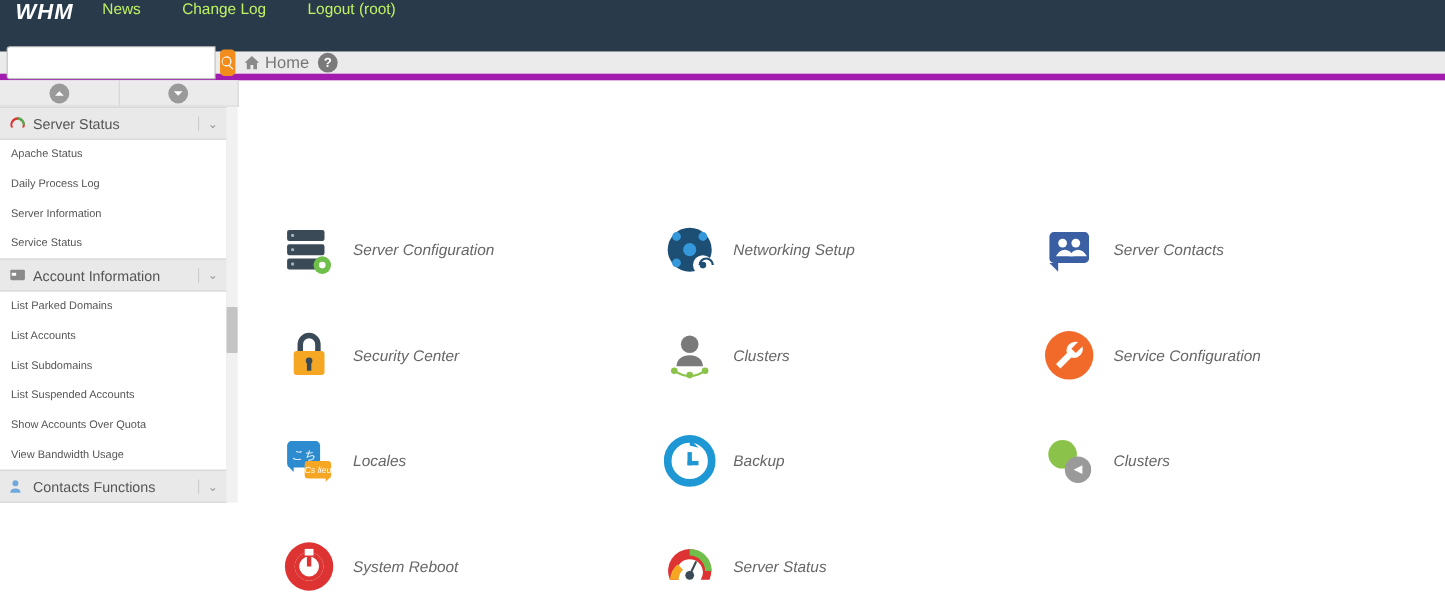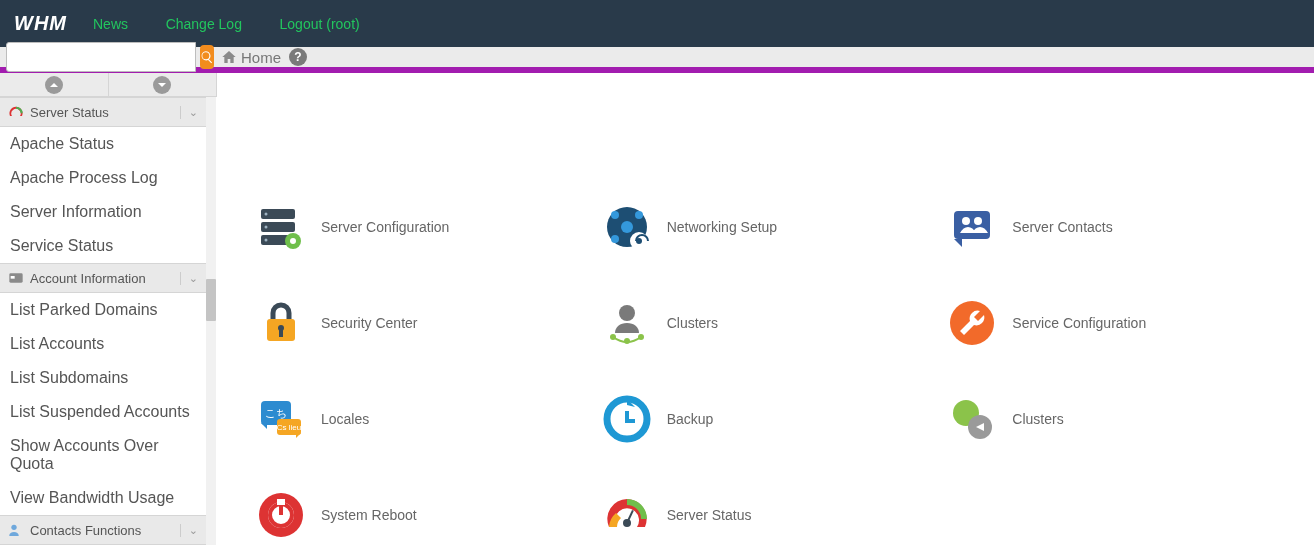--- a/index.html
+++ b/index.html
@@ -1,21 +1,21 @@
 <!DOCTYPE html>
 <html><head>
 <meta charset="utf-8">
 <style>
   * { margin:0; padding:0; box-sizing:border-box; }
   body { font-family: Arial, Helvetica, sans-serif; font-size:13px; background:#fff; color:#555; width:1314px; }
   
   
-  .topbar { background:#293a4a; height:47px; display:flex; align-items:center; padding-left:14px; }
+  .topbar { background:#293a4a; height:47px; display:flex; align-items:flex-start; padding-left:14px; }
   .logo { font-style:italic; font-weight:bold; color:#fff; font-size:20px; letter-spacing:1px; margin-right:26px; font-family:"Arial Black",sans-serif;}
-  .topnav a { color:#22c55e; text-decoration:none; font-size:14px; margin-right:34px; }
+  .topnav a { color:#bef264; text-decoration:none; font-size:14px; margin-right:34px; }
   
   
   .subbar{ display:flex; height:26px; background:#ebebeb; border-bottom:6px solid #a21caf;}
   .searchwrap{ width:207px; padding:5px 6px; display:flex; align-items:center;}
   .searchwrap input{ flex:1; height:30px; border:1px solid #bdbdbd; border-radius:3px 0 0 3px; padding:4px 6px; font-size:13px;}
   .searchbtn{ width:24px; height:24px; margin-left:4px; background:#f28c1d; border-radius:4px; display:flex; align-items:center; justify-content:center; cursor:pointer;}
   .searchbtn svg{fill:#fff;}
   
   .crumbwrap{ flex:1; display:flex; align-items:center; padding-left:14px; color:#777; font-size:15px;}
   .crumbwrap .home-icon{ margin-right:4px; }
@@ -32,26 +32,26 @@
   
   
   .sidebar{ width:207px; border-right:1px solid #d5d5d5; background:#fff; position:relative;}
   .scrollgutter{ position:absolute; top:0; right:-10px; width:10px; height:100%; background:#f1f1f1;}
   .thumb{ position:absolute; top:182px; right:-10px; width:10px; height:42px; background:#c4c4c4; border-radius:1px;}
   
   .grouphead{ background:#e9e9e9; border-top:1px solid #d5d5d5; border-bottom:1px solid #d5d5d5; padding:6px 8px; font-size:13px; color:#555; display:flex; align-items:center; cursor:pointer; }
   .grouphead .gicon{ width:16px; height:16px; margin-right:6px; display:flex; align-items:center; justify-content:center;}
   .grouphead .chev{ margin-left:auto; color:#9a9a9a; font-size:11px; border-left:1px solid #ccc; padding-left:8px;}
   
-  .navitem{ display:block; padding:8px 10px; color:#555; font-size:16px; text-decoration:none; cursor:pointer; }
+  .navitem{ display:block; padding:8px 10px; color:#555; font-size:10px; text-decoration:none; cursor:pointer; }
   
   
   .main{ flex:1; padding:130px 40px 30px 40px;}
   .grid{ display:grid; grid-template-columns:repeat(3,1fr); column-gap:20px; row-gap:48px;}
-  .tile{ display:flex; align-items:center; cursor:pointer; color:#666; font-size:14px;}
+  .tile{ display:flex; align-items:center; cursor:pointer; color:#666; font-size:14px;font-style:italic;}
   .ticon{ width:48px; height:48px; margin-right:16px; display:flex; align-items:flex-start; justify-content:center;}
   
   svg{display:block;}
 </style>
 </head>
 <body>
 
 <div class="topbar">
   <div class="logo">WHM</div>
   <div class="topnav">
@@ -109,21 +109,21 @@
         <span class="gicon">
           <svg width="16" height="16" viewBox="0 0 24 24">
               <path fill="#d33" d="M12 4a10 10 0 00-9 14h3a7 7 0 1112 0h3A10 10 0 0012 4z"></path>
               <path fill="#4caf50" d="M12 4v3a7 7 0 017 7h3A10 10 0 0012 4z"></path>
             </svg>
         </span>
         <span>Server Status</span>
         <span class="chev">⌄</span>
       </div>
       <a class="navitem">Apache Status</a>
-      <a class="navitem">Apache Process Log</a>
+      <a class="navitem">Daily Process Log</a>
       <a class="navitem">Server Information</a>
       <a class="navitem">Service Status</a>
 
       <div class="grouphead">
         <span class="gicon">
           <svg width="16" height="16" viewBox="0 0 24 24" fill="#8a8a8a">
               <rect x="2" y="5" width="20" height="14" rx="2"></rect>
               <rect x="4" y="9" width="6" height="4" fill="#fff"></rect>
             </svg>
         </span>

